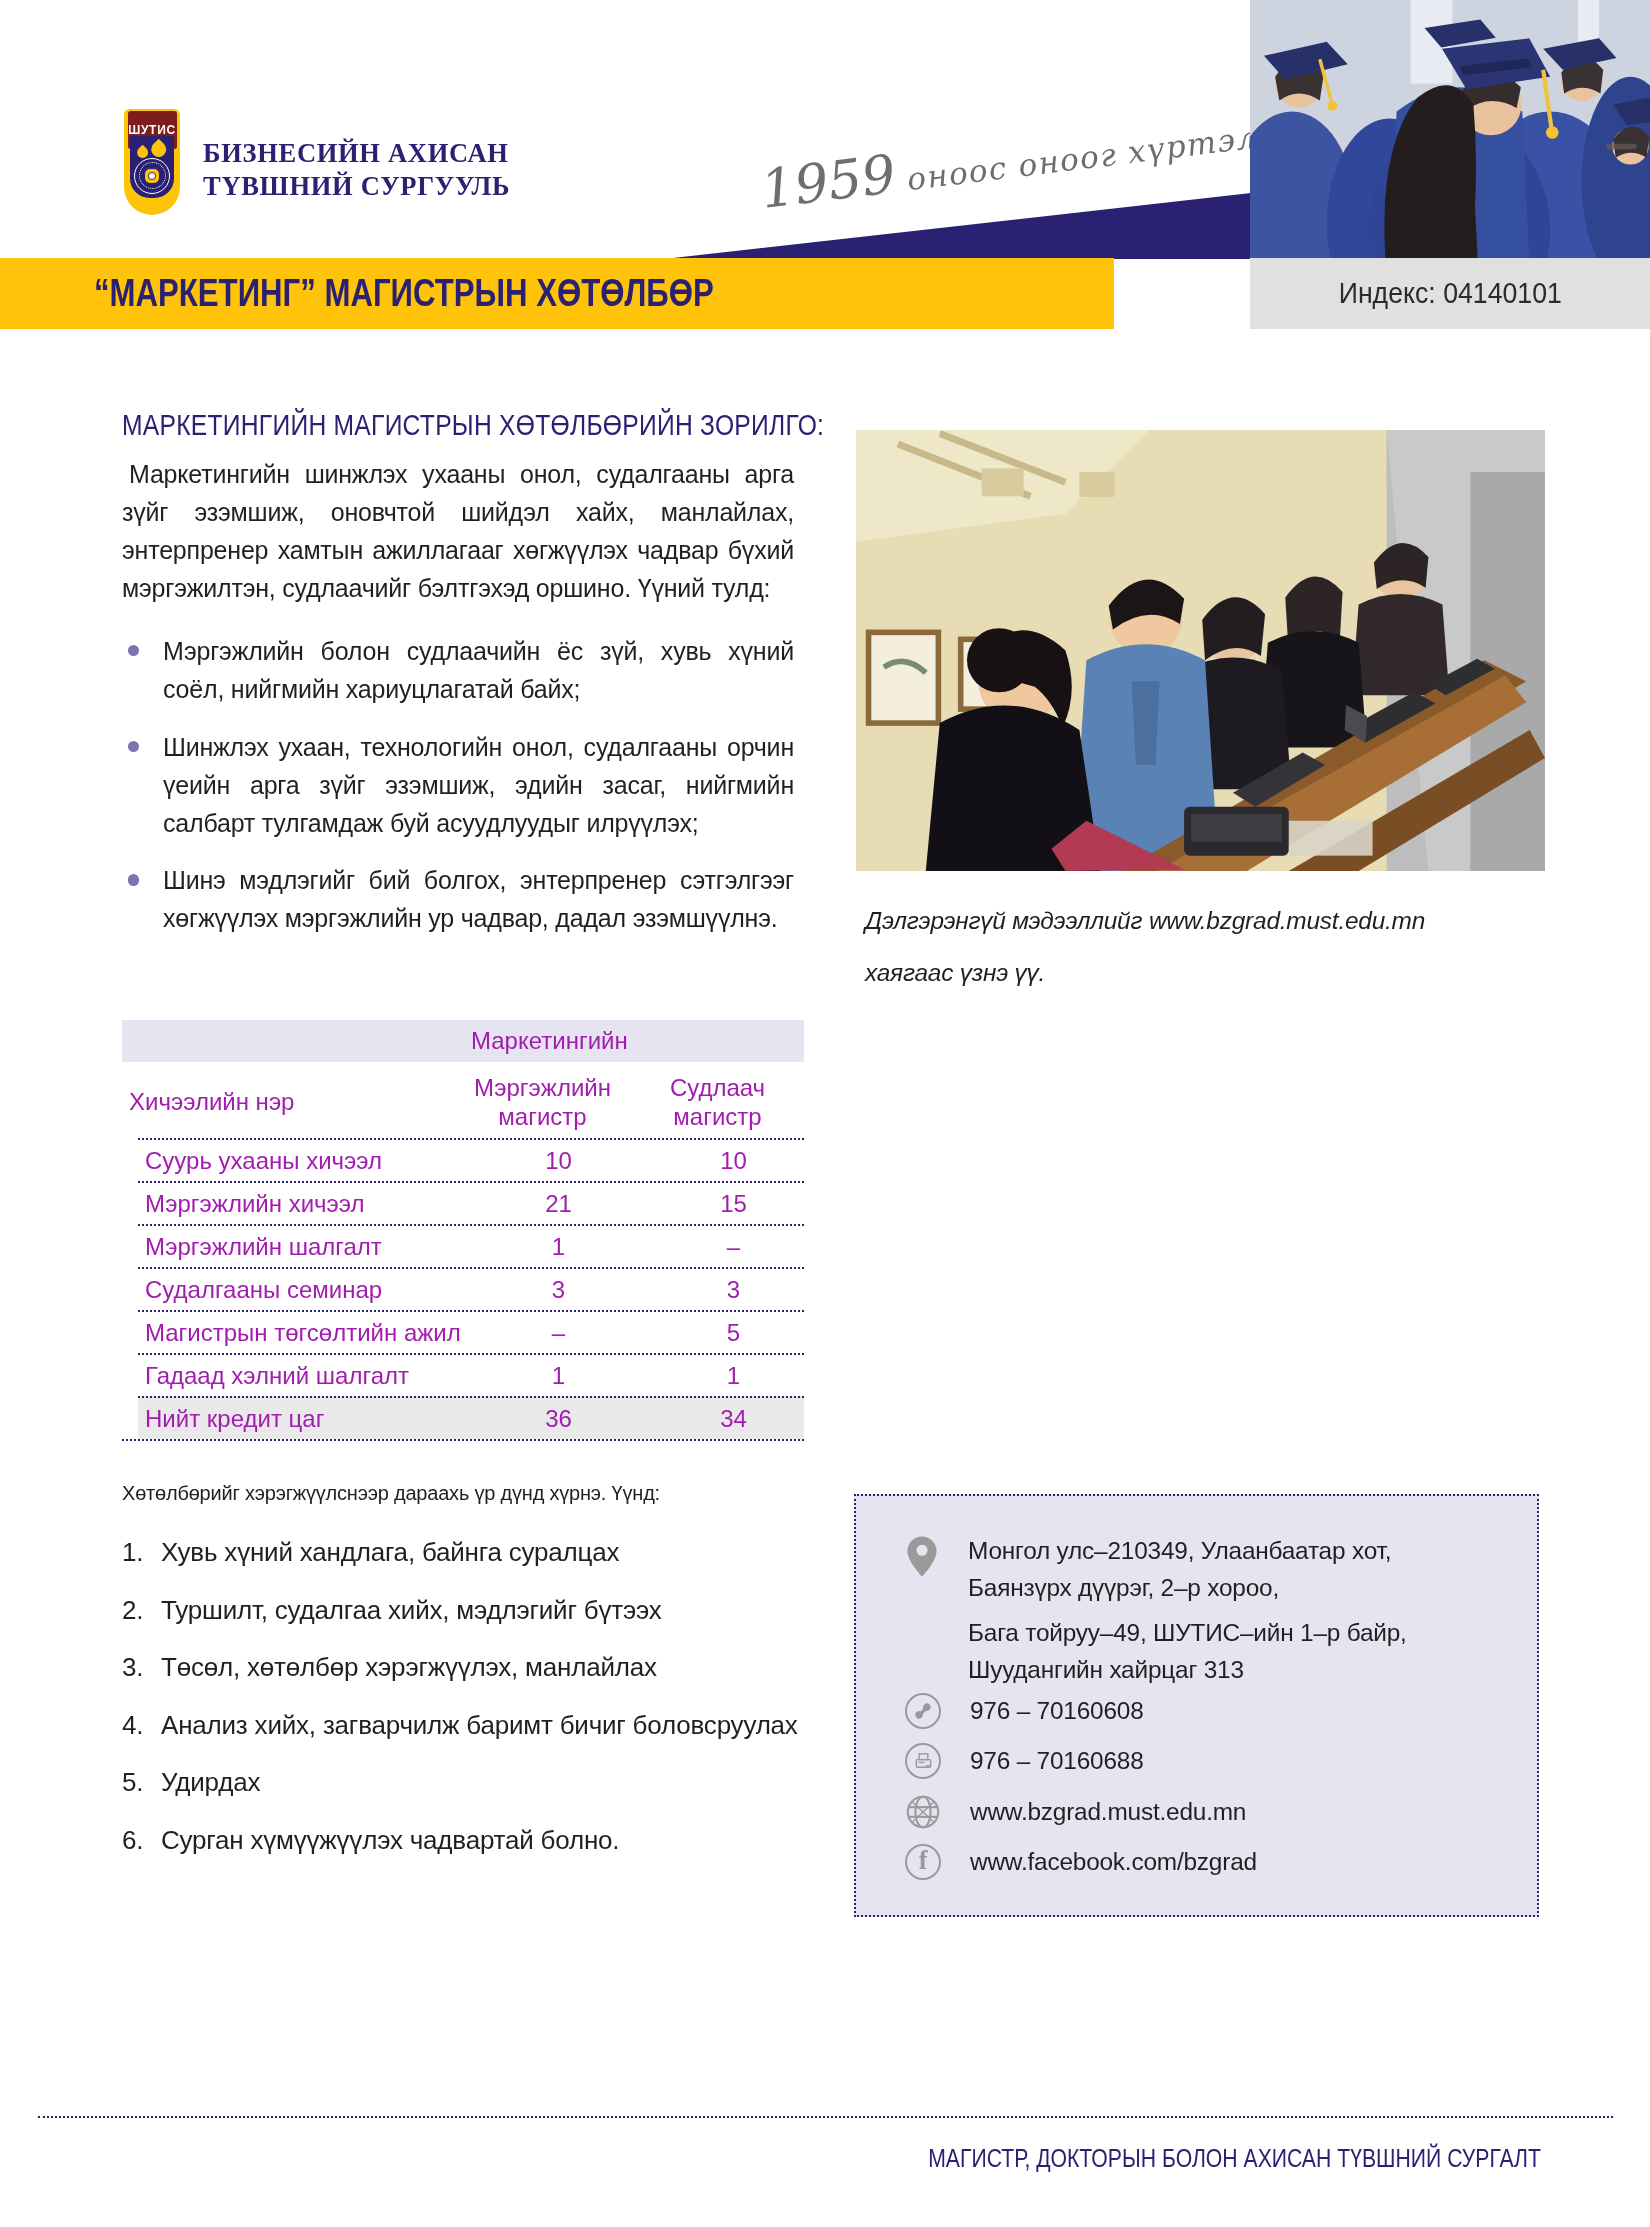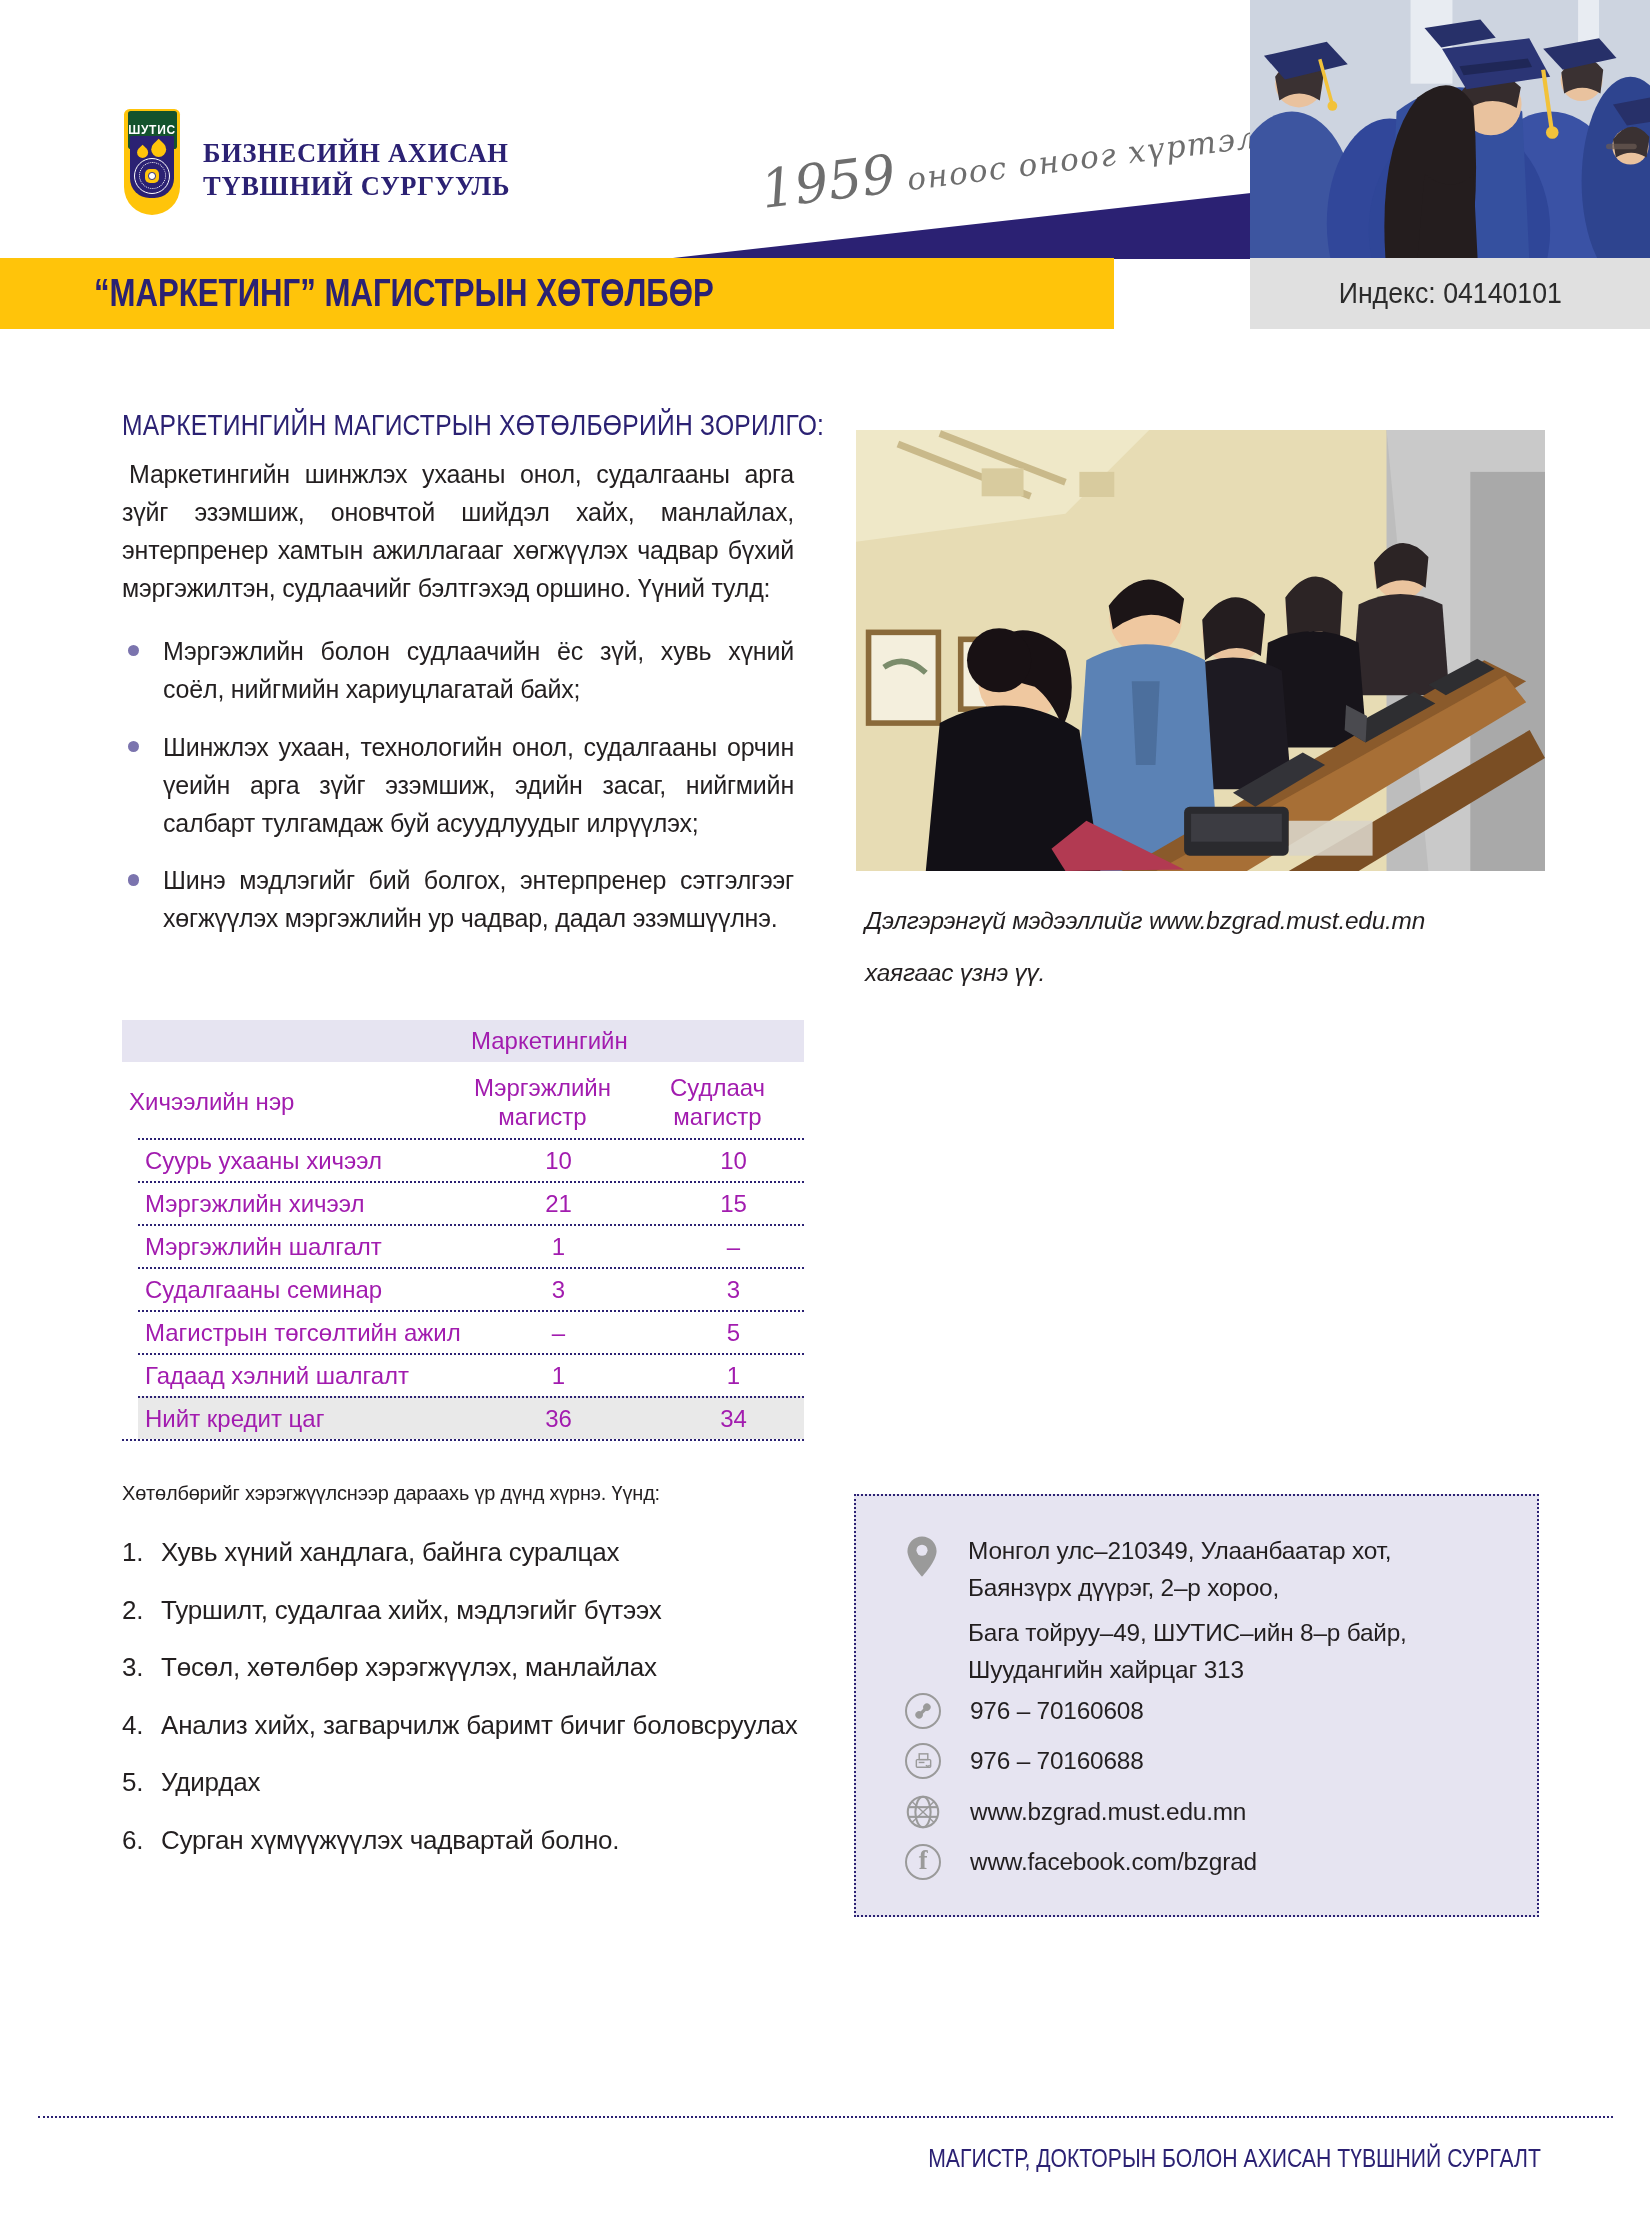--- a/index.html
+++ b/index.html
@@ -5,21 +5,21 @@
   html,body{margin:0;padding:0;background:#ffffff;}
   .page{
     position:relative;width:1651px;height:2227px;background:#ffffff;overflow:hidden;
     font-family:"Liberation Sans",sans-serif;color:#231F20;
   }
   .abs{position:absolute;}
 
   
   .logo{left:124px;top:109px;width:56px;height:106px;}
   .logo-yellow{position:absolute;inset:0;background:#FFC40A;border-radius:5.6px 5.6px 28px 28px;}
-  .logo-red{position:absolute;top:2.1px;left:3.5px;right:3.5px;height:38px;background:#14532d;border-radius:2.8px;
+  .logo-red{position:absolute;top:2.1px;left:3.5px;right:3.5px;height:38px;background:#7f1d1d;border-radius:2.8px;
     display:flex;align-items:center;justify-content:center;color:#fff;font-weight:bold;font-size:12px;letter-spacing:0.7px;}
   .logo-navy{position:absolute;top:27px;left:6.3px;right:6.3px;bottom:17px;background:#2B2173;border-radius:1.4px 1.4px 19.6px 19.6px;}
   .drop{position:absolute;background:#FFC40A;border-radius:0 50% 50% 50%;transform:rotate(45deg);}
   .drop.d1{left:7px;top:11.2px;width:11.2px;height:11.2px;}
   .drop.d2{left:21px;top:5.6px;width:15.4px;height:15.4px;}
   .gear-ring{position:absolute;left:50%;bottom:4.2px;transform:translateX(-50%);width:34px;height:34px;border:1.4px solid #fff;border-radius:50%;display:flex;align-items:center;justify-content:center;}
   .gear-ring-inner{width:25px;height:25px;border:1.4px dotted #fff;border-radius:50%;display:flex;align-items:center;justify-content:center;}
   .gear-core{width:14px;height:14px;background:#FFC40A;border-radius:35%;display:flex;align-items:center;justify-content:center;}
   .gear-dot{width:5.6px;height:5.6px;background:#fff;border:0.7px solid #2B2173;border-radius:50%;}
 
@@ -313,21 +313,21 @@
   </div>
 
   <div class="abs contact-box">
     <svg class="pin-icon" width="32" height="43" viewBox="0 0 46 62">
       <path d="M23 2 C11.4 2 2 11.4 2 23 c0 15 21 37 21 37 s21 -22 21 -37 C44 11.4 34.6 2 23 2 z" fill="#9A9A9A"></path>
       <circle cx="23" cy="22" r="8" fill="#E6E4F1"></circle>
     </svg>
     <div class="address">
       <div>Монгол улс–210349, Улаанбаатар хот,</div>
       <div>Баянзүрх дүүрэг, 2–р хороо,</div>
-      <div class="addr-gap">Бага тойруу–49, ШУТИС–ийн 8–р байр,</div>
+      <div class="addr-gap">Бага тойруу–49, ШУТИС–ийн 1–р байр,</div>
       <div>Шуудангийн хайрцаг 313</div>
     </div>
 
     <div class="c-row" style="top:197px;">
       <span class="icon-circle">
         <svg width="24" height="24" viewBox="0 0 52 52">
           <g transform="rotate(-45 26 26)" fill="#9A9A9A">
             <rect x="12" y="23" width="28" height="7" rx="3.5"></rect>
             <circle cx="14" cy="26" r="8"></circle>
             <circle cx="38" cy="26" r="8"></circle>

